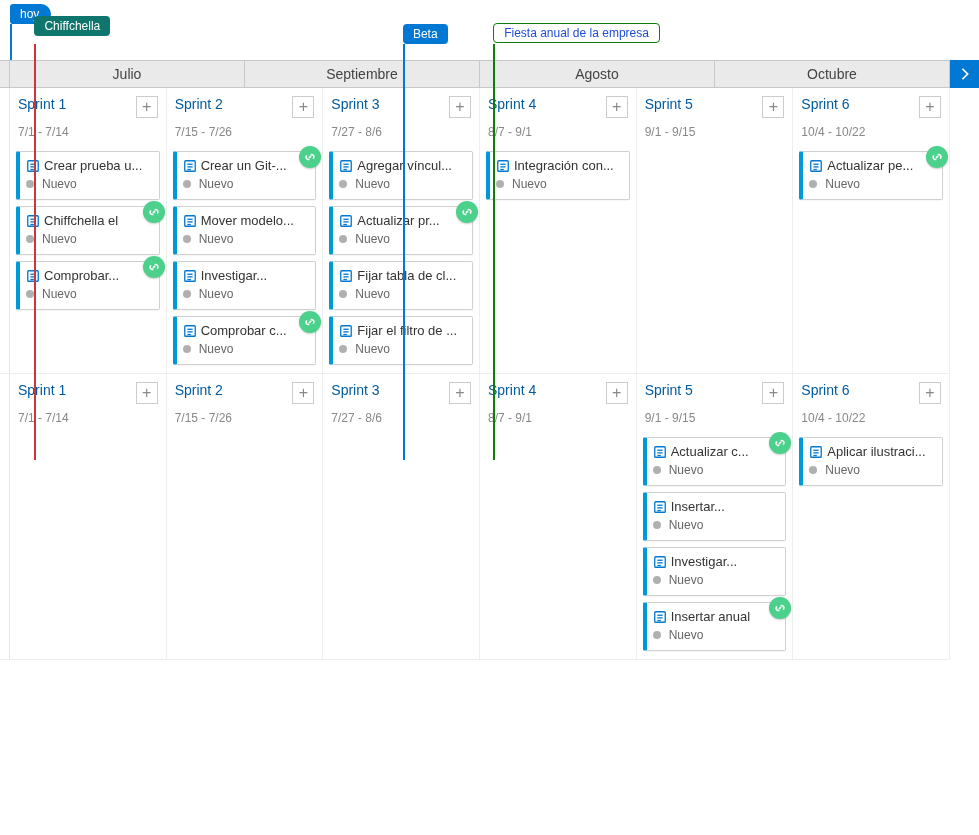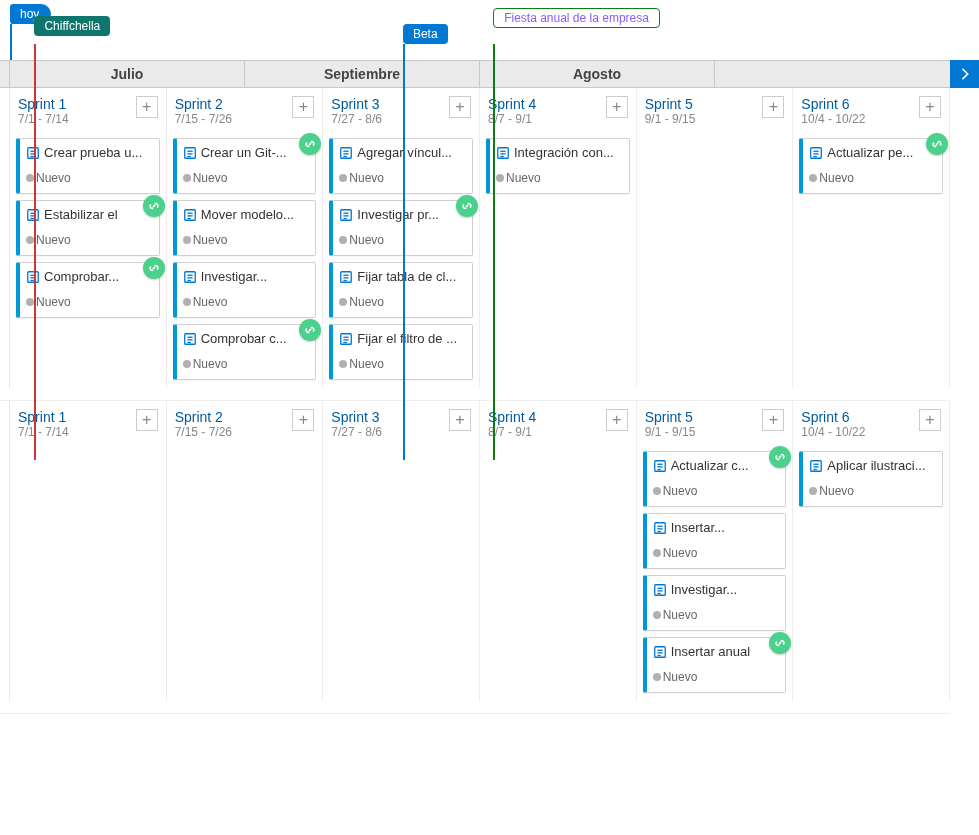--- a/index.html
+++ b/index.html
@@ -12,28 +12,28 @@
   .marker {
     position: absolute; top: 20px;
     display: inline-flex; align-items: center;
     height: 20px; padding: 0 10px;
     border-radius: 4px; color: #fff; font-size: 12px; white-space: nowrap;
     z-index: 3;
   }
   .marker.hoy { background: #0078d4; top: 4px; color: #fff; padding-right: 12px; border-top-right-radius: 12px; border-bottom-right-radius: 12px; }
   .marker.chiff { background: #0f766e; top: 16px; }
   .marker.beta  { background: #0078d4; top: 24px; align-items: center; }
-  .marker.fiesta{ background: #fff; border:1px solid #107c10; color:#8b5cf6; top:8px; }
+  .marker.fiesta{ background: #fff; border:1px solid #107c10; color:#1d4ed8; top:23px; }
   .hoy-line    { position:absolute; top:24px; width:2px; background:#0078d4; z-index:2; }
   .chiff-line  { position:absolute; top:44px; width:2px; background:#d13438; z-index:2; }
   .beta-line   { position:absolute; top:44px; width:2px; background:#0078d4; z-index:2; }
   .fiesta-line { position:absolute; top:44px; width:2px; background:#107c10; z-index:2; }
 
   
-  .months-wrap { position: relative; display: flex; align-items: stretch; font-weight: bold; }
+  .months-wrap { position: relative; display: flex; align-items: stretch; }
   .months {
     flex: 1; display: grid;
     grid-template-columns: 10px repeat(4,1fr);
     height: 28px;
     background: #eaeaea;
     border-top: 1px solid #c8c8c8;
     border-bottom: 1px solid #c8c8c8;
   }
   .months .spacer { border-right: 1px solid #c8c8c8; background:#eaeaea; }
   .month {
@@ -45,36 +45,36 @@
     background:#0078d4; color:#fff; cursor:pointer;
     border-top:1px solid #0078d4; border-bottom:1px solid #0078d4;
   }
   .next-arrow svg { width:14px; height:14px; fill:#fff; }
 
   
   .lane {
     display:grid;
     grid-template-columns: 10px repeat(6, 1fr);
     border-bottom:1px solid #eee;
-    padding-bottom:12px;
+    padding-bottom:0;
   }
   .lanes { margin-right:29px; }
   .lane .gutter { border-right:1px solid #e5e5e5; }
 
   .sprint-col {
     padding: 6px 4px 2px 4px;
     border-right:1px solid #eee;
     min-height: 80px;
   }
   .sprint-header {
     display:flex; justify-content:space-between; align-items:flex-start;
     padding: 2px 4px 6px 4px;
   }
   .sprint-header .title { color:#005a9e; font-size:14px; font-weight:400; }
-  .sprint-header .dates { color:#888; font-size:12px; margin-top:0; }
+  .sprint-header .dates { color:#888; font-size:12px; margin-top:13px; }
   .add-btn {
     width:22px; height:22px; display:flex; align-items:center; justify-content:center;
     border:1px solid #ccc; color:#888; background:#fff; cursor:pointer; font-size:16px;
     line-height:1;
   }
 
   .card {
     position:relative;
     background:#fff;
     border:1px solid #d0d0d0;
@@ -82,21 +82,21 @@
     border-radius:2px;
     margin: 6px 2px;
     padding: 6px 8px 8px 6px;
     box-shadow: 0 1px 1px rgba(0,0,0,.04);
   }
   .card .row1 { display:flex; align-items:flex-end; gap:4px; overflow:hidden; }
   .doc-icon { width:14px; height:14px; flex:0 0 14px; }
   .doc-icon rect { fill:none; stroke:#0078d4; stroke-width:1.5; }
   .doc-icon line { stroke:#0078d4; stroke-width:1.5; }
   .card-title { white-space:nowrap; overflow:hidden; text-overflow:ellipsis; }
-  .card .row2 { margin-top:11px; display:flex; align-items:center; gap:2px; color:#666; font-size:12px; }
+  .card .row2 { margin-top:4px; display:flex; align-items:center; gap:8px; color:#666; font-size:12px; }
   .status-dot { width:8px; height:8px; border-radius:50%; background:#b0b0b0; display:inline-block; }
   .link-badge {
     position:absolute; top:-6px; right:-6px;
     width:22px; height:22px; border-radius:50%;
     background:#4bd18b; display:flex; align-items:center; justify-content:center;
     box-shadow:0 1px 2px rgba(0,0,0,.2);
   }
   .link-badge svg { width:12px; height:12px; stroke:#fff; fill:none; stroke-width:2; }
 
 </style>
@@ -128,20 +128,21 @@
       <div class="fiesta-line" style="left:51.4%; height:416px;"></div>
     </div>
   </div>
 
   <div class="months-wrap">
     <div class="months">
       <div class="spacer"></div>
       <div class="month">Julio</div>
       <div class="month">Septiembre</div>
       <div class="month">Agosto</div>
+      <div class="month">Octubre</div>
     </div>
     <div class="next-arrow">
       <svg viewBox="0 0 16 16">
           <path d="M5 2l6 6-6 6" fill="none" stroke="#fff" stroke-width="2"></path>
         </svg>
     </div>
   </div>
 
   <div class="lanes" id="lanes">
       <div class="lane">
@@ -172,21 +173,21 @@
             </div>
           </div>
           <div class="card">
             <div class="row1">
               <svg class="doc-icon" viewBox="0 0 16 16">
                 <rect x="2" y="2" width="12" height="12" rx="1"></rect>
                 <line x1="5" y1="6" x2="11" y2="6"></line>
                 <line x1="5" y1="9" x2="11" y2="9"></line>
                 <line x1="5" y1="12" x2="9" y2="12"></line>
               </svg>
-              <span class="card-title">Estabilizar el</span>
+              <span class="card-title">Chiffchella el</span>
             </div>
             <div class="row2">
               <span class="status-dot"></span>
               <span>Nuevo</span>
             </div>
             <span class="link-badge">
               <svg viewBox="0 0 16 16">
                 <path d="M6.5 9.5l3-3M7 11a3 3 0 01-4-4l1-1M9 5a3 3 0 014 4l-1 1"></path>
               </svg>
             </span>
@@ -319,21 +320,21 @@
             </div>
           </div>
           <div class="card">
             <div class="row1">
               <svg class="doc-icon" viewBox="0 0 16 16">
                 <rect x="2" y="2" width="12" height="12" rx="1"></rect>
                 <line x1="5" y1="6" x2="11" y2="6"></line>
                 <line x1="5" y1="9" x2="11" y2="9"></line>
                 <line x1="5" y1="12" x2="9" y2="12"></line>
               </svg>
-              <span class="card-title">Investigar pr...</span>
+              <span class="card-title">Actualizar pr...</span>
             </div>
             <div class="row2">
               <span class="status-dot"></span>
               <span>Nuevo</span>
             </div>
             <span class="link-badge">
               <svg viewBox="0 0 16 16">
                 <path d="M6.5 9.5l3-3M7 11a3 3 0 01-4-4l1-1M9 5a3 3 0 014 4l-1 1"></path>
               </svg>
             </span>

